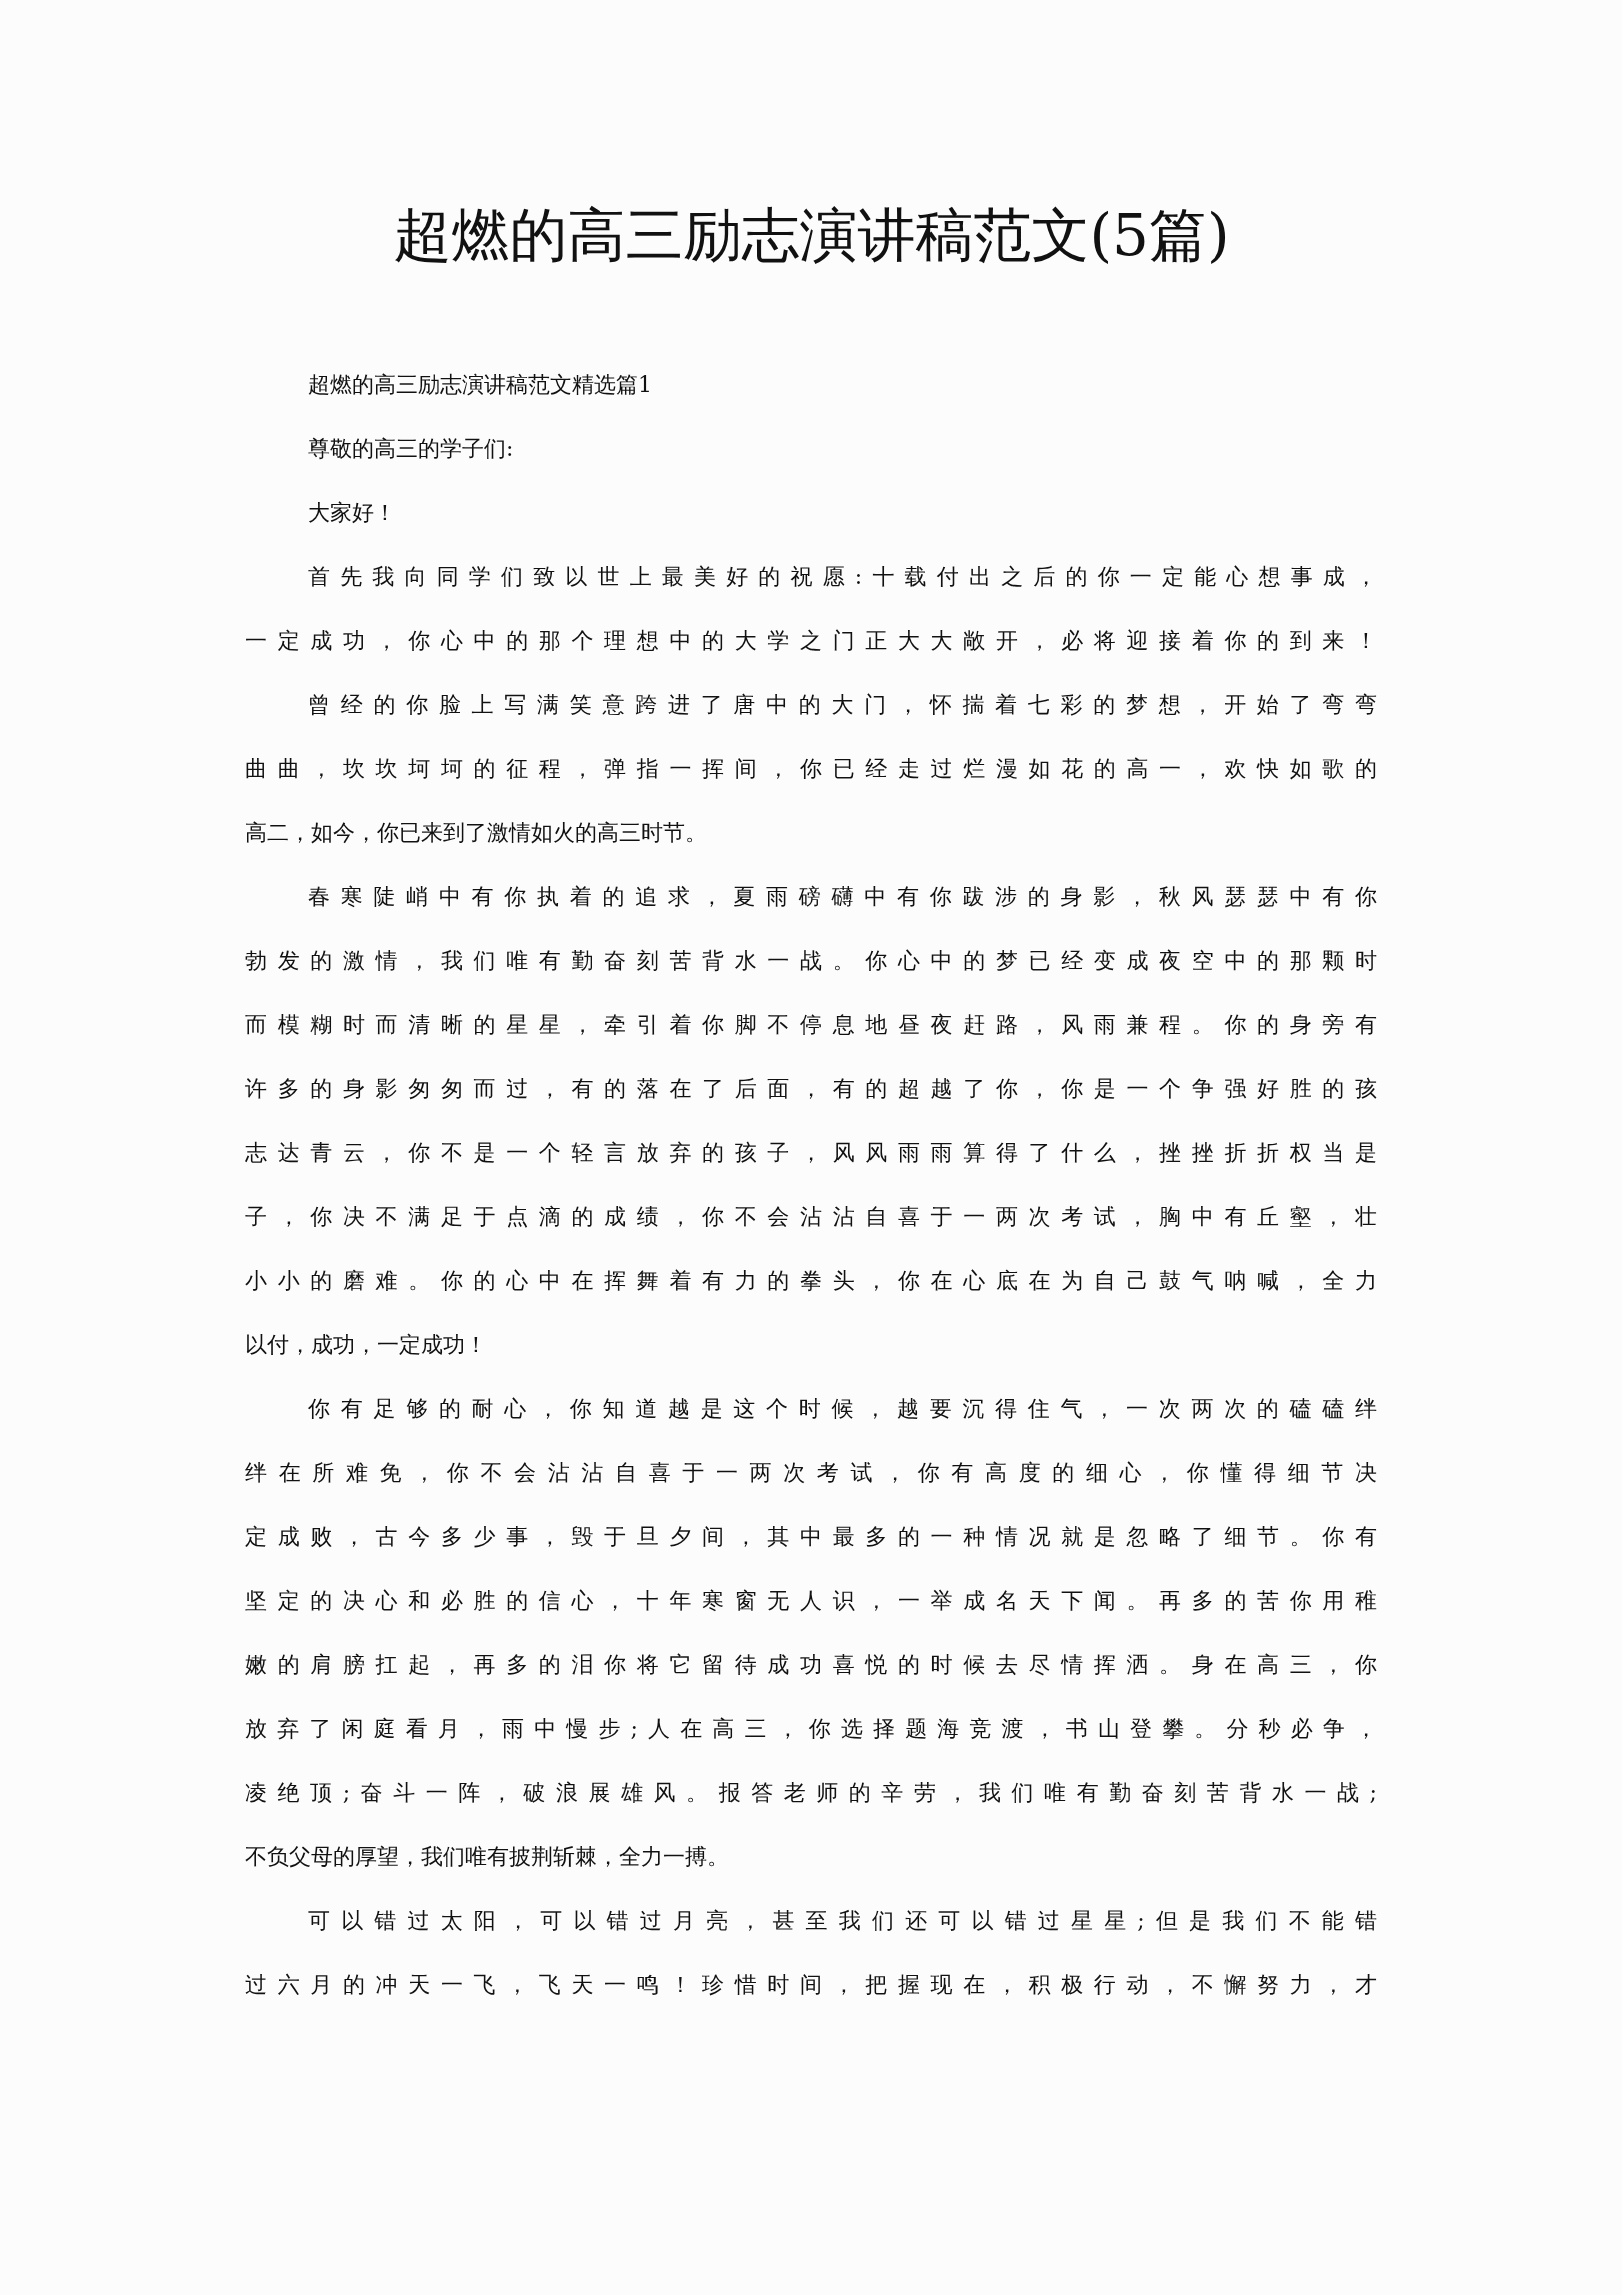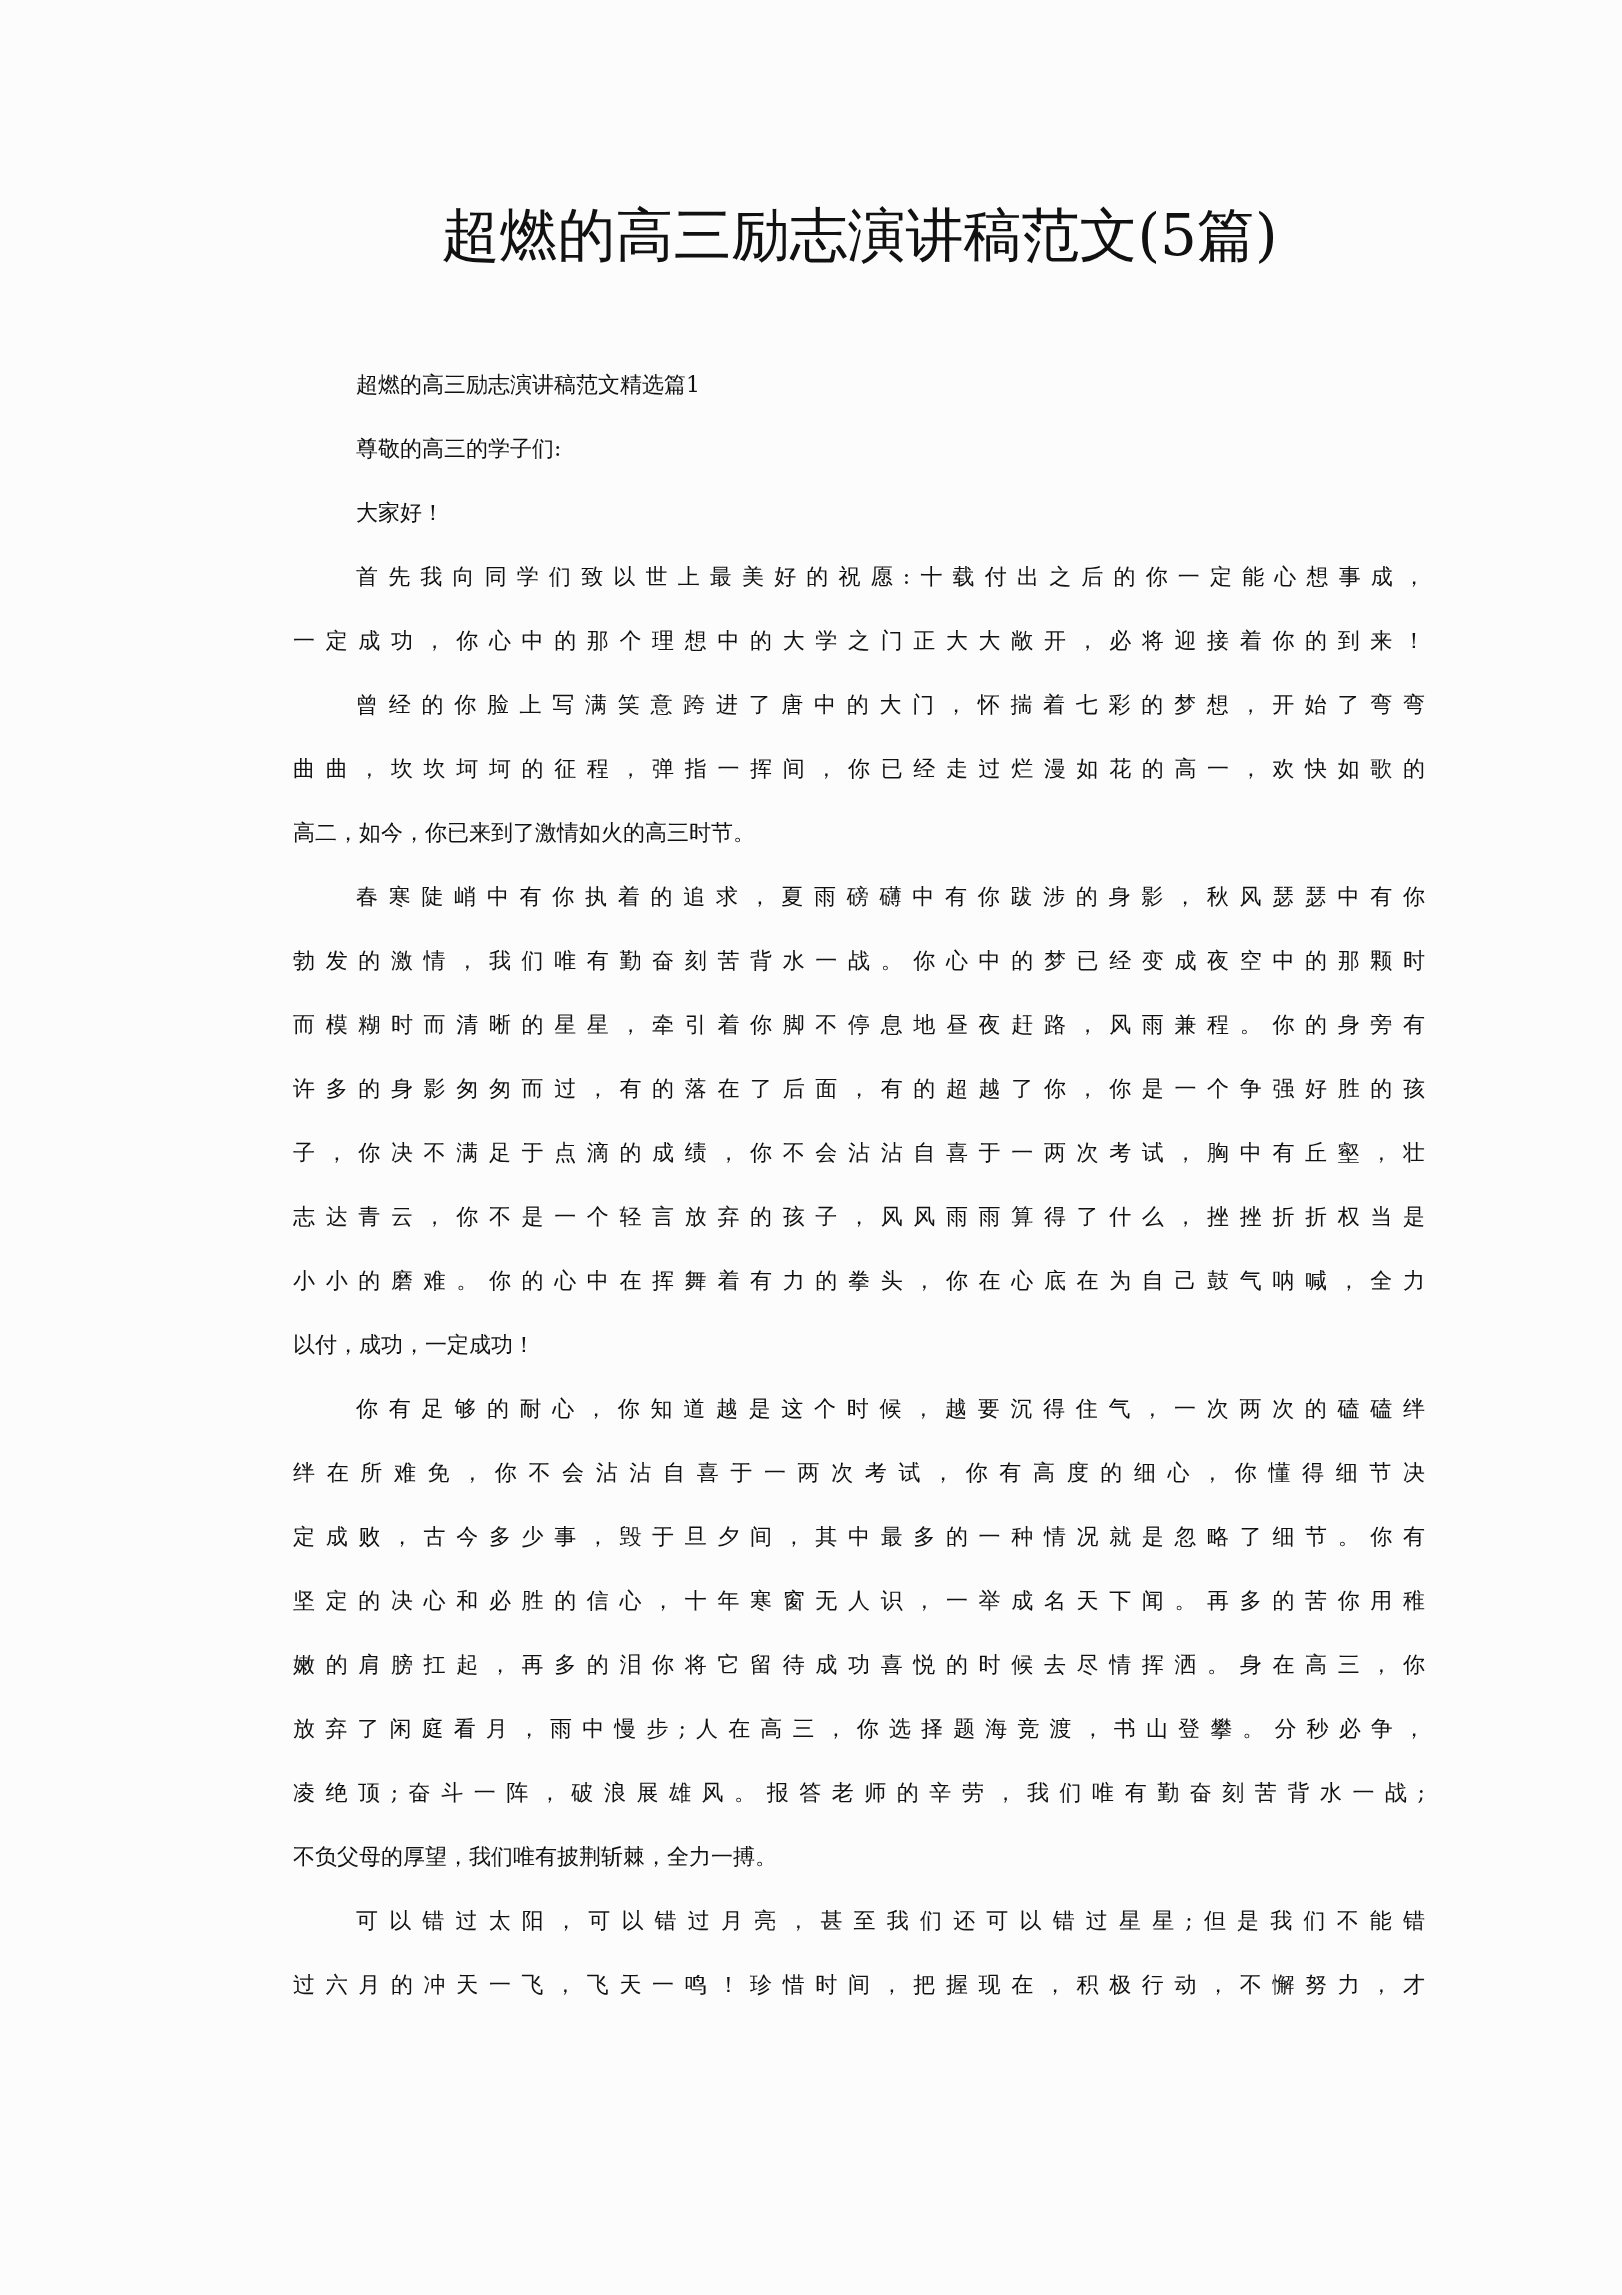--- a/index.html
+++ b/index.html
@@ -13,21 +13,20 @@
       position: relative;
       overflow: hidden;
       font-family: "DejaVu Serif", "Liberation Serif", serif;
       color: #111111;
     }
     .page {
       position: absolute;
       left: 0; top: 0;
       width: 1484px; height: 2295px;
       background: #fcfcfc;
-      margin-left: 48px;
     }
     .title {
       position: absolute;
       left: 0;
       width: 1623px;
       top: 196px;
       height: 79px;
       line-height: 79px;
       text-align: center;
       font-size: 58px;
@@ -69,22 +68,22 @@
       <div class="line indent last">大家好！</div>
       <div class="line indent">首先我向同学们致以世上最美好的祝愿:十载付出之后的你一定能心想事成，</div>
       <div class="line">一定成功，你心中的那个理想中的大学之门正大大敞开，必将迎接着你的到来！</div>
       <div class="line indent">曾经的你脸上写满笑意跨进了唐中的大门，怀揣着七彩的梦想，开始了弯弯</div>
       <div class="line">曲曲，坎坎坷坷的征程，弹指一挥间，你已经走过烂漫如花的高一，欢快如歌的</div>
       <div class="line last">高二，如今，你已来到了激情如火的高三时节。</div>
       <div class="line indent">春寒陡峭中有你执着的追求，夏雨磅礴中有你跋涉的身影，秋风瑟瑟中有你</div>
       <div class="line">勃发的激情，我们唯有勤奋刻苦背水一战。你心中的梦已经变成夜空中的那颗时</div>
       <div class="line">而模糊时而清晰的星星，牵引着你脚不停息地昼夜赶路，风雨兼程。你的身旁有</div>
       <div class="line">许多的身影匆匆而过，有的落在了后面，有的超越了你，你是一个争强好胜的孩</div>
+      <div class="line">志达青云，你不是一个轻言放弃的孩子，风风雨雨算得了什么，挫挫折折权当是</div>
       <div class="line">子，你决不满足于点滴的成绩，你不会沾沾自喜于一两次考试，胸中有丘壑，壮</div>
-      <div class="line">志达青云，你不是一个轻言放弃的孩子，风风雨雨算得了什么，挫挫折折权当是</div>
       <div class="line">小小的磨难。你的心中在挥舞着有力的拳头，你在心底在为自己鼓气呐喊，全力</div>
       <div class="line last">以付，成功，一定成功！</div>
       <div class="line indent">你有足够的耐心，你知道越是这个时候，越要沉得住气，一次两次的磕磕绊</div>
       <div class="line">绊在所难免，你不会沾沾自喜于一两次考试，你有高度的细心，你懂得细节决</div>
       <div class="line">定成败，古今多少事，毁于旦夕间，其中最多的一种情况就是忽略了细节。你有</div>
       <div class="line">坚定的决心和必胜的信心，十年寒窗无人识，一举成名天下闻。再多的苦你用稚</div>
       <div class="line">嫩的肩膀扛起，再多的泪你将它留待成功喜悦的时候去尽情挥洒。身在高三，你</div>
       <div class="line">放弃了闲庭看月，雨中慢步;人在高三，你选择题海竞渡，书山登攀。分秒必争，</div>
       <div class="line">凌绝顶;奋斗一阵，破浪展雄风。报答老师的辛劳，我们唯有勤奋刻苦背水一战;</div>
       <div class="line last">不负父母的厚望，我们唯有披荆斩棘，全力一搏。</div>

